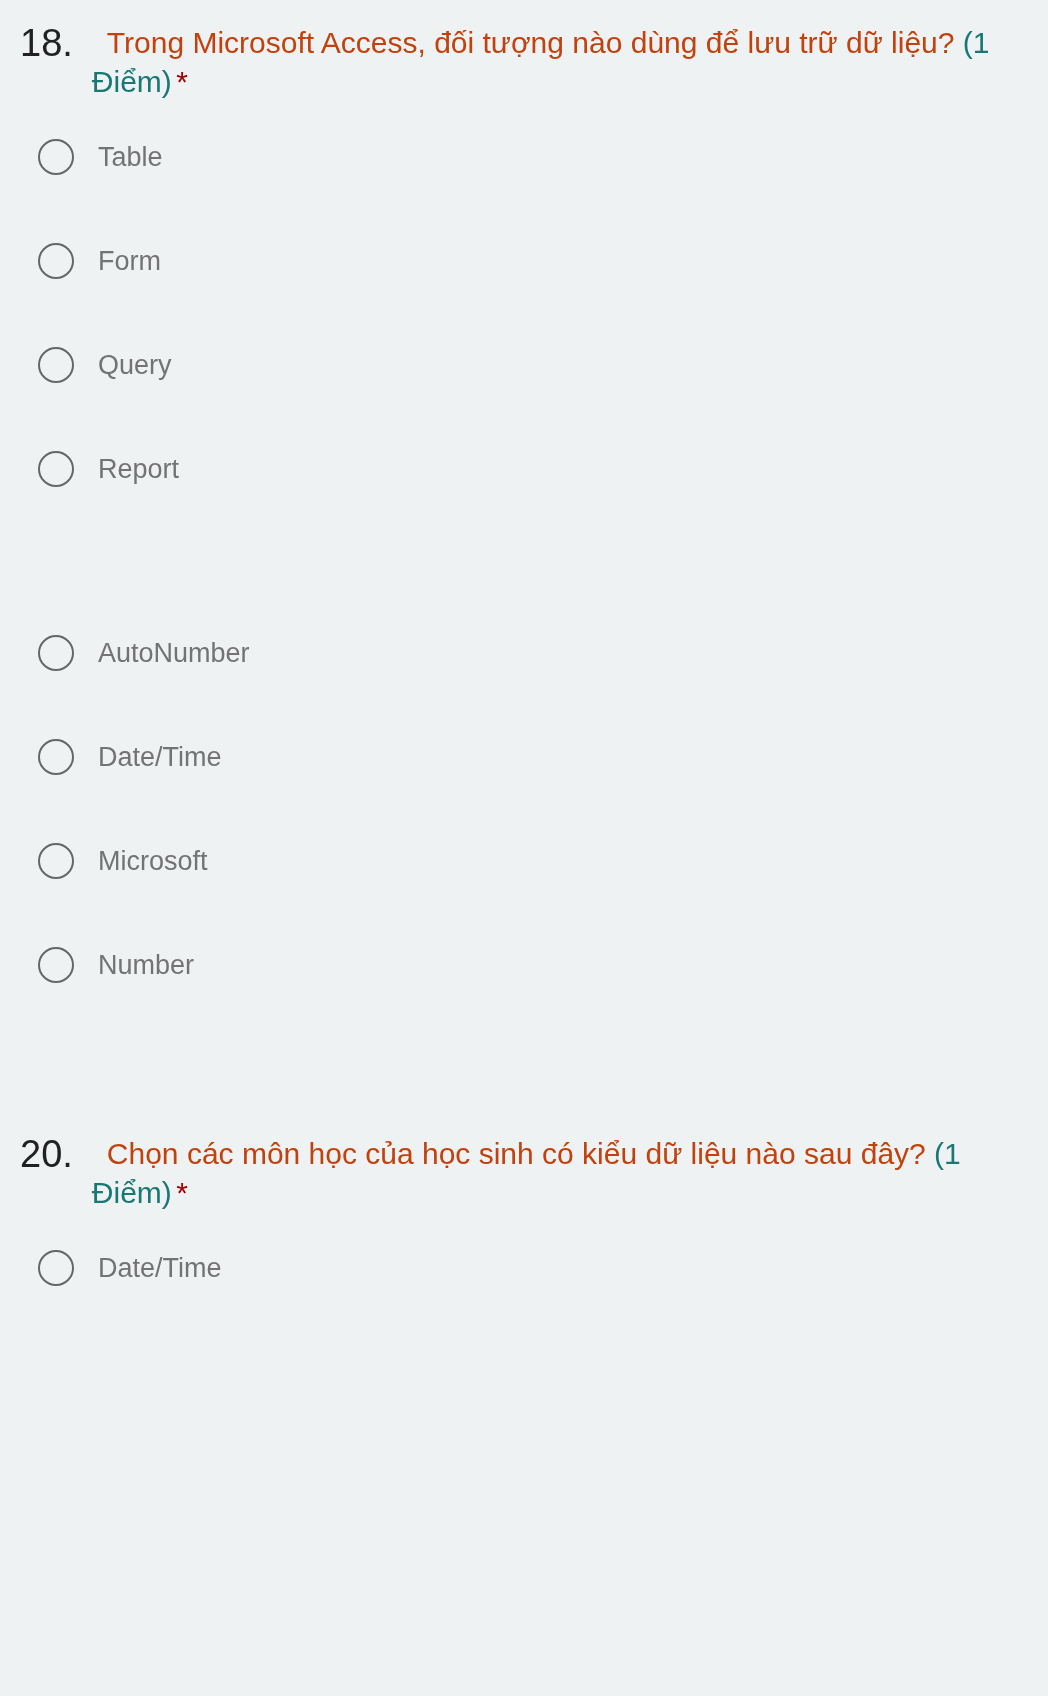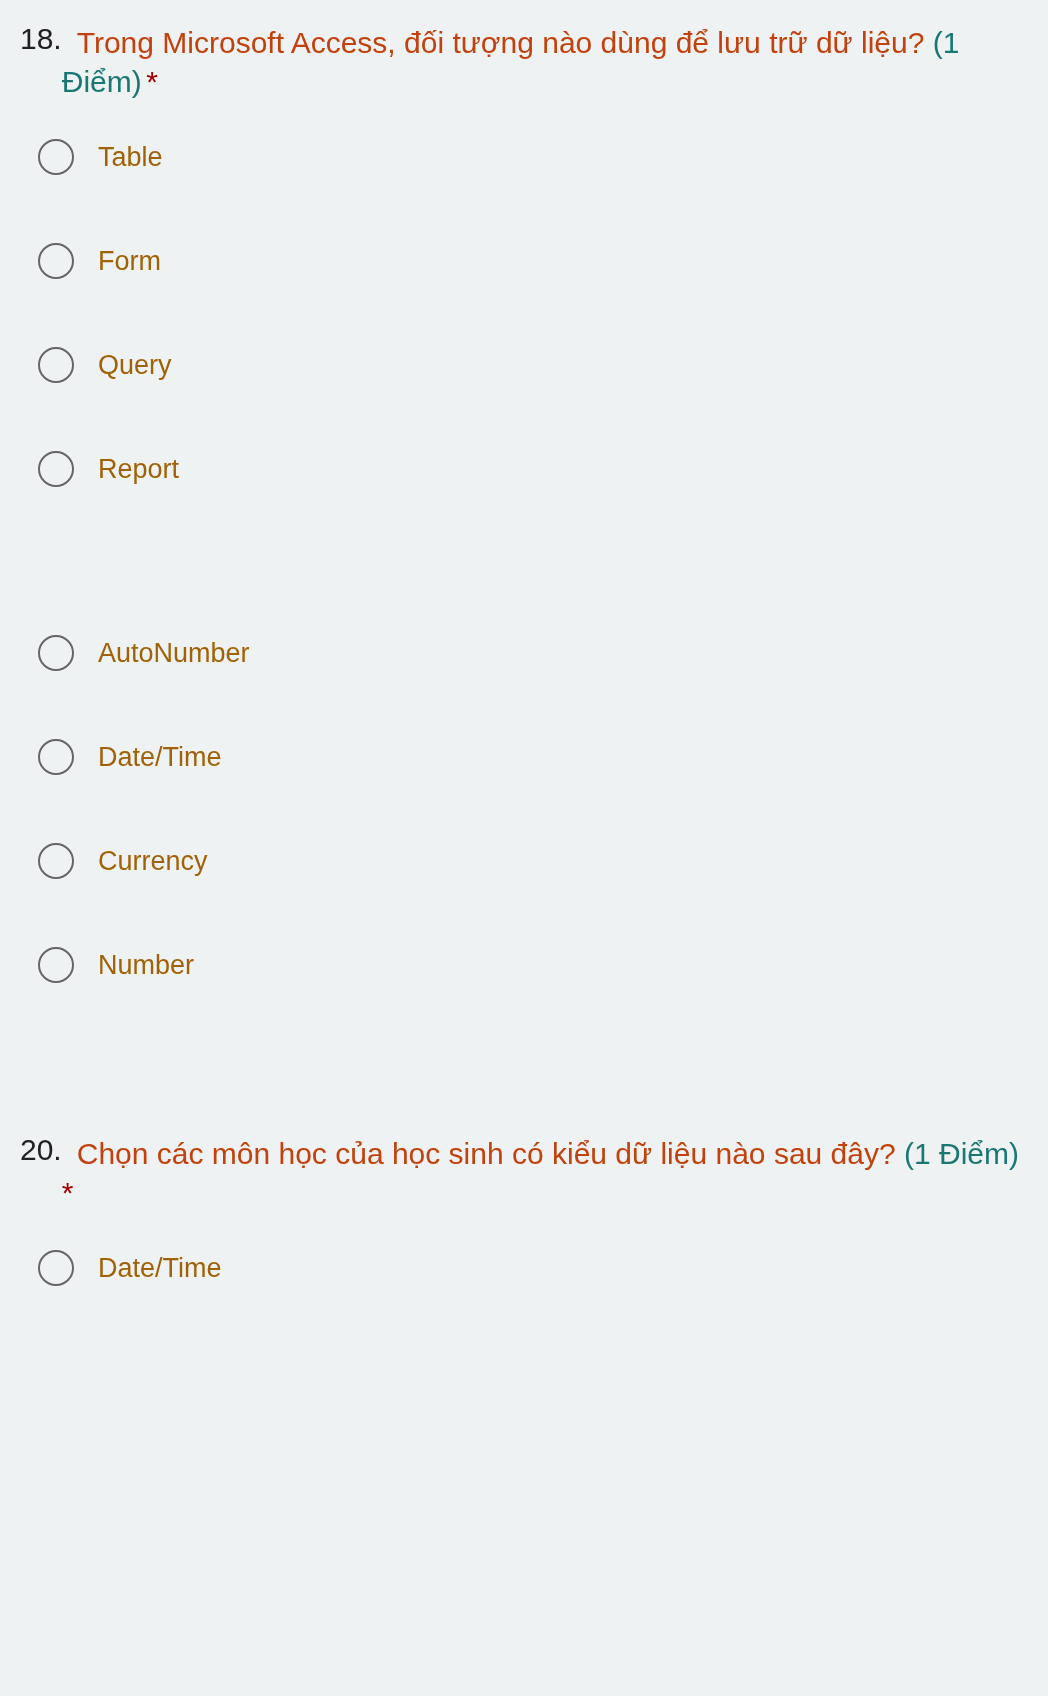--- a/index.html
+++ b/index.html
@@ -16,23 +16,23 @@
     }
     .question-block {
       padding: 20px 20px 60px 20px;
     }
     .question-header {
       display: flex;
       align-items: flex-start;
       margin-bottom: 40px;
     }
     .question-number {
-      font-size: 30px;
+      font-size: 38px;
       color: #212121;
-      margin-right: 0;
+      margin-right: 19px;
       padding-top: 2px;
       white-space: nowrap;
     }
     .question-text-container {
       flex: 1;
     }
     .question-text {
       font-size: 30px;
       color: #c2410c;
       line-height: 1.5;
@@ -61,21 +61,21 @@
       width: 36px;
       height: 36px;
       border: 2px solid #666;
       border-radius: 50%;
       background-color: transparent;
       cursor: pointer;
       flex-shrink: 0;
     }
     .option-label {
       font-size: 27px;
-      color: #a16207;
+      color: #737373;
       margin-left: 24px;
     }
     .question-block:last-child {
       padding-bottom: 20px;
     }
     .question-block:last-child .option-item {
       margin-bottom: 0;
     }
   </style>
 </head>
@@ -115,21 +115,21 @@
     <div class="option-item">
       <div class="radio-button"></div>
       <span class="option-label">AutoNumber</span>
     </div>
     <div class="option-item">
       <div class="radio-button"></div>
       <span class="option-label">Date/Time</span>
     </div>
     <div class="option-item">
       <div class="radio-button"></div>
-      <span class="option-label">Currency</span>
+      <span class="option-label">Microsoft</span>
     </div>
     <div class="option-item">
       <div class="radio-button"></div>
       <span class="option-label">Number</span>
     </div>
   </div>
 </div>
 
 <div class="question-block">
   <div class="question-header">

